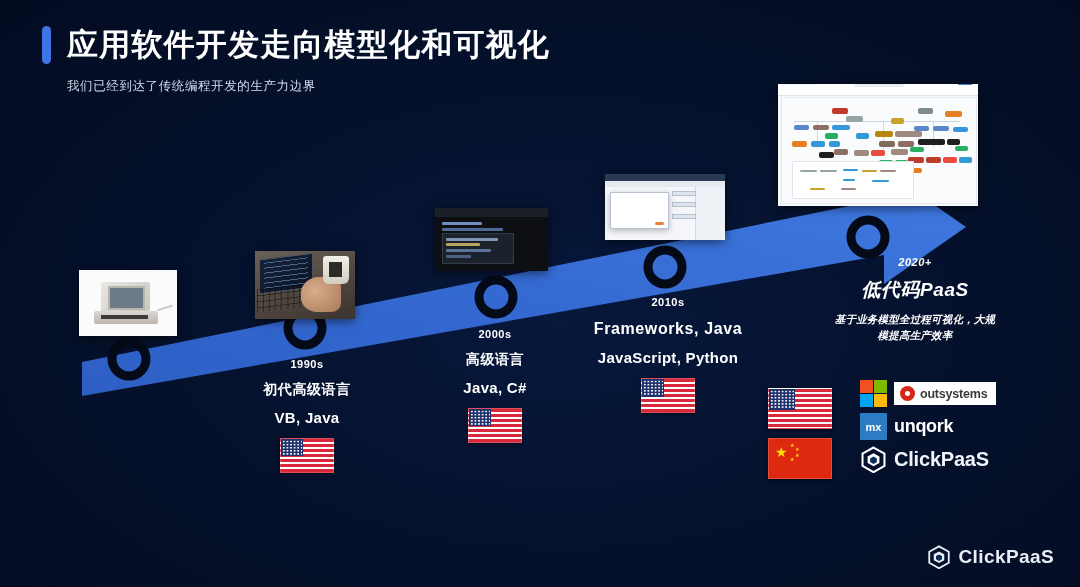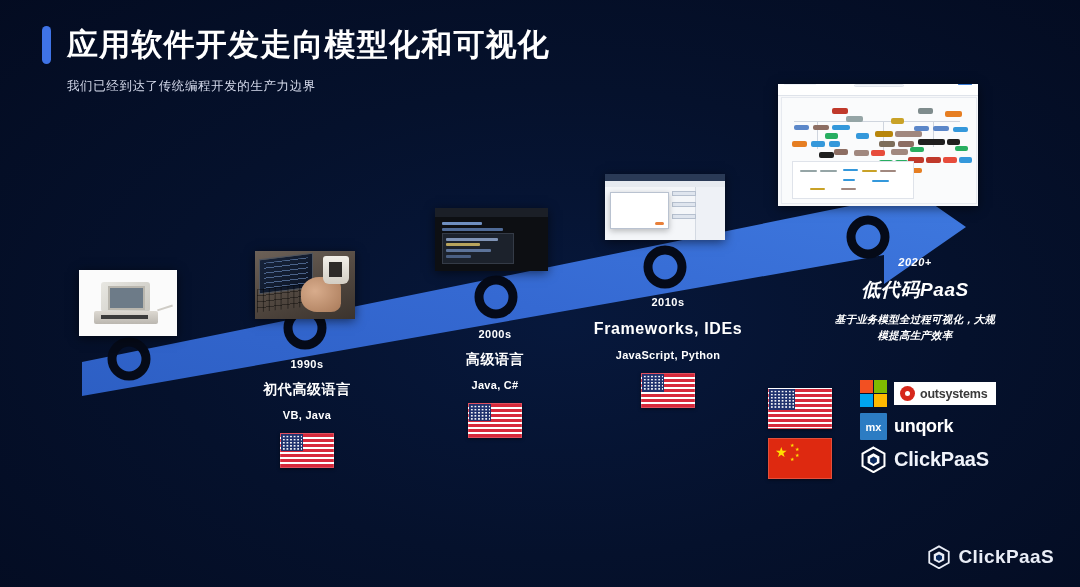--- a/index.html
+++ b/index.html
@@ -88,21 +88,21 @@
     line-height: 1.18;
     white-space: nowrap;
   }
   .m-name.en {
     font-size: 16px;
     white-space: normal;
     line-height: 1.2;
   }
   .m-tech {
     margin-top: 11px;
-    font-size: 11px;
+    font-size: 15px;
     font-weight: 700;
     color: #ffffff;
     letter-spacing: 0.3px;
     white-space: nowrap;
   }
   .m-desc {
     margin-top: 11px;
     font-size: 10.5px;
     font-weight: 700;
     color: #ffffff;
@@ -486,21 +486,21 @@
     <div class="m-tech">Java, C#</div>
     <div class="flag-row">
       <div class="flag flag-us">
         <div class="canton"></div>
       </div>
     </div>
   </div>
 
   <div class="milestone" style="left:573px; top:296px;">
     <div class="m-year">2010s</div>
-    <div class="m-name en">Frameworks, IDEs</div>
+    <div class="m-name en">Frameworks, Java</div>
     <div class="m-tech">JavaScript, Python</div>
     <div class="flag-row">
       <div class="flag flag-us">
         <div class="canton"></div>
       </div>
     </div>
   </div>
 
   <div class="milestone" style="left:810px; top:256px; width:210px;font-style:italic;">
     <div class="m-year">2020+</div>

